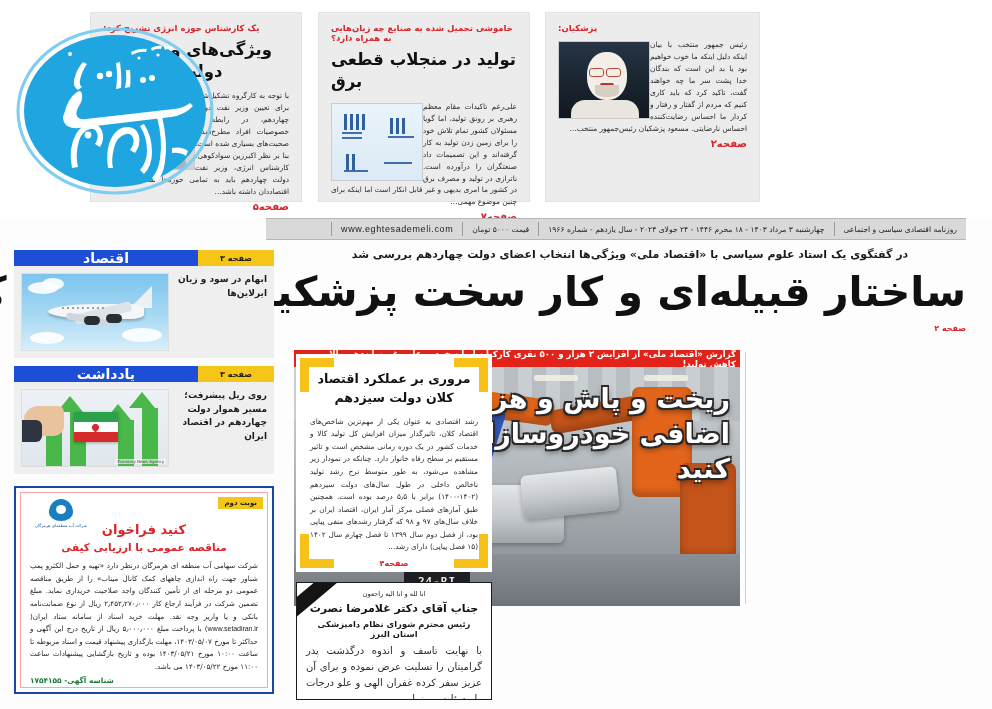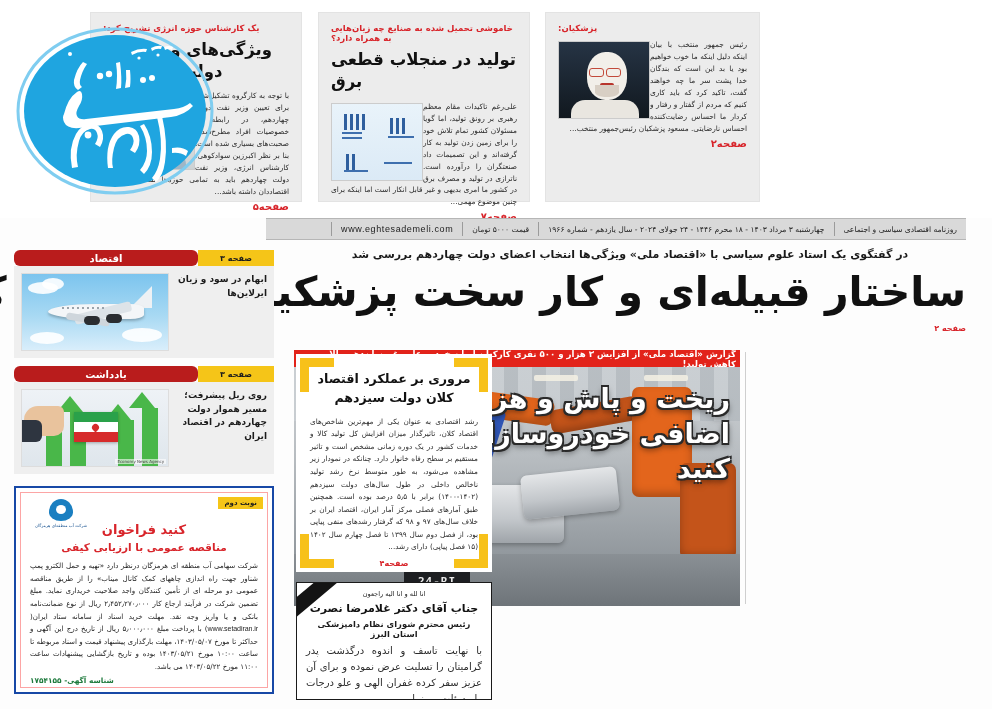--- a/index.html
+++ b/index.html
@@ -173,22 +173,22 @@
   .obit .o2{font-size:11px;font-weight:bold;color:#111;text-align:center;margin-bottom:4px;letter-spacing:-.3px;}
   .obit .o3{font-size:8.4px;font-weight:bold;color:#1d1d1d;text-align:center;margin-bottom:4px;letter-spacing:-.2px;}
   .obit .o4{font-size:10px;line-height:1.6;color:#2b2b2b;text-align:justify;margin-bottom:4px;}
   .obit .o5{font-size:9.6px;font-weight:bold;color:#111;text-align:center;letter-spacing:-.3px;}
 
   
   .sidebar{position:absolute;left:14px;top:250px;width:260px;}
   .sec{margin-bottom:8px;}
   .sec-bar{position:relative;height:16px;display:flex;}
   .sec-title{
-    flex:1;background:#b91c1c;color:#fff;font-size:10px;font-weight:bold;
-    display:flex;align-items:center;justify-content:center;letter-spacing:-.2px;border-radius:6px;
+    flex:1;background:#1d4ed8;color:#fff;font-size:14px;font-weight:bold;
+    display:flex;align-items:center;justify-content:center;letter-spacing:-.2px;
   }
   .sec-pg{
     width:76px;background:#f5c518;color:#1c1c1c;font-size:8px;font-weight:bold;
     display:flex;align-items:center;justify-content:center;
   }
   .sec-body{
     background:#efefef;height:92px;position:relative;box-sizing:border-box;padding:7px;
     display:flex;gap:7px;align-items:flex-start;
   }
   .sec-thumb{width:148px;height:78px;position:relative;overflow:hidden;border:1px solid #ddd;box-sizing:border-box;}

